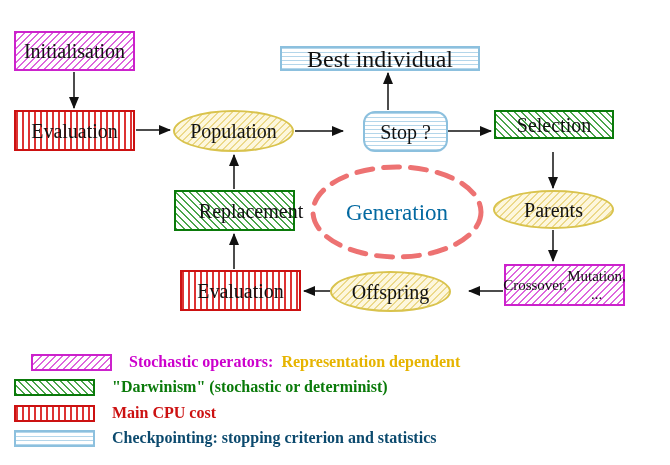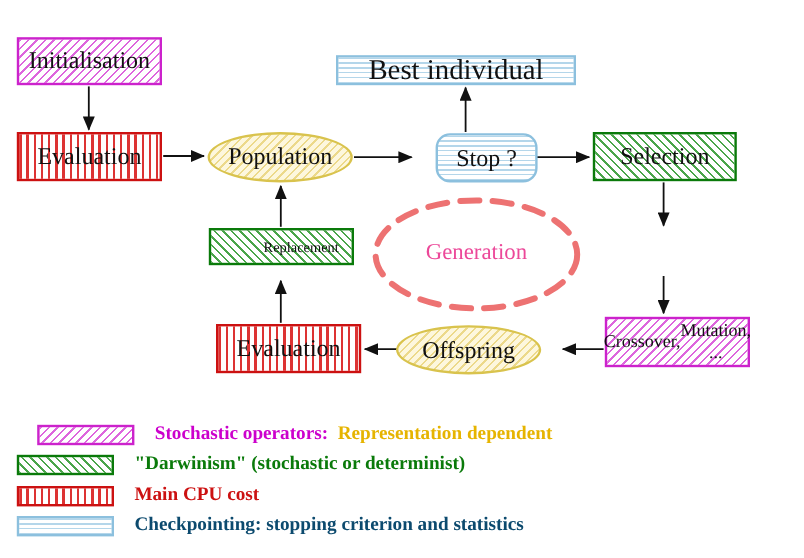--- a/index.html
+++ b/index.html
@@ -32,29 +32,29 @@
   .hatch-yellow{
     border:2px solid #d9c34d;background-color:#fdf7dd;border-radius:50%;
     background-image:repeating-linear-gradient(135deg,#ecd98a 0,#ecd98a 1.4px,rgba(0,0,0,0) 1.4px,rgba(0,0,0,0) 5px);
   }
   
   #n-init {left:14px;  top:31px;  width:121px; height:40px;}
   #n-eval1{left:14px;  top:110px; width:121px; height:41px;}
   #n-pop  {left:173px; top:110px; width:121px; height:42px;}
   #n-best {left:280px; top:46px;  width:200px; height:25px; font-size:24px;}
   #n-stop {left:363px; top:111px; width:85px;  height:41px; border-radius:12px;}
-  #n-sel  {left:494px; top:110px; width:120px; height:41px;}
+  #n-sel  {left:494px; top:110px; width:120px; height:29px;}
   #n-par  {left:493px; top:190px; width:121px; height:39px;}
   #n-cross{left:504px; top:264px; width:121px; height:42px; font-size:15px; flex-direction:row; line-height:1.2;}
   #n-off  {left:330px; top:271px; width:121px; height:41px;}
   #n-eval2{left:180px; top:270px; width:121px; height:41px;}
-  #n-repl {left:174px; top:190px; width:121px; height:31px; font-size:12px;padding-left:33px;}
+  #n-repl {left:174px; top:190px; width:121px; height:41px; font-size:20px;padding-left:33px;}
   #gen-label{
     position:absolute;left:313px;top:200px;width:168px;text-align:center;
-    color:#ec4899;font-size:19px;
+    color:#0369a1;font-size:23px;
   }
   
   .lrow{position:absolute;left:14px;display:flex;align-items:center;height:20px;}
   .sw{width:81px;height:17px;box-sizing:border-box;margin-right:17px;flex:none;}
   .sw.hatch-magenta,.sw.hatch-green,.sw.stripe-red,.sw.lines-cyan{border-width:2px;}
   .lt{font-weight:bold;font-size:16px;white-space:nowrap;}
   #lrow-1{top:352px;padding-left:17px;} #lrow-2{top:377px;} #lrow-3{top:403px;} #lrow-4{top:428px;}
   .lt-suffix{margin-left:8px;}
 </style>
 </head>
@@ -103,20 +103,23 @@
   </div>
 
   <div id="n-stop" class="node lines-cyan">
     <span>Stop ?</span>
   </div>
 
   <div id="n-sel" class="node hatch-green">
     <span>Selection</span>
   </div>
 
+  <div id="n-par" class="node hatch-yellow">
+    <span>Parents</span>
+  </div>
 
   <div id="n-cross" class="node hatch-magenta">
     <span>Crossover,</span>
     <span>Mutation, ...</span>
   </div>
 
   <div id="n-off" class="node hatch-yellow">
     <span>Offspring</span>
   </div>
 

